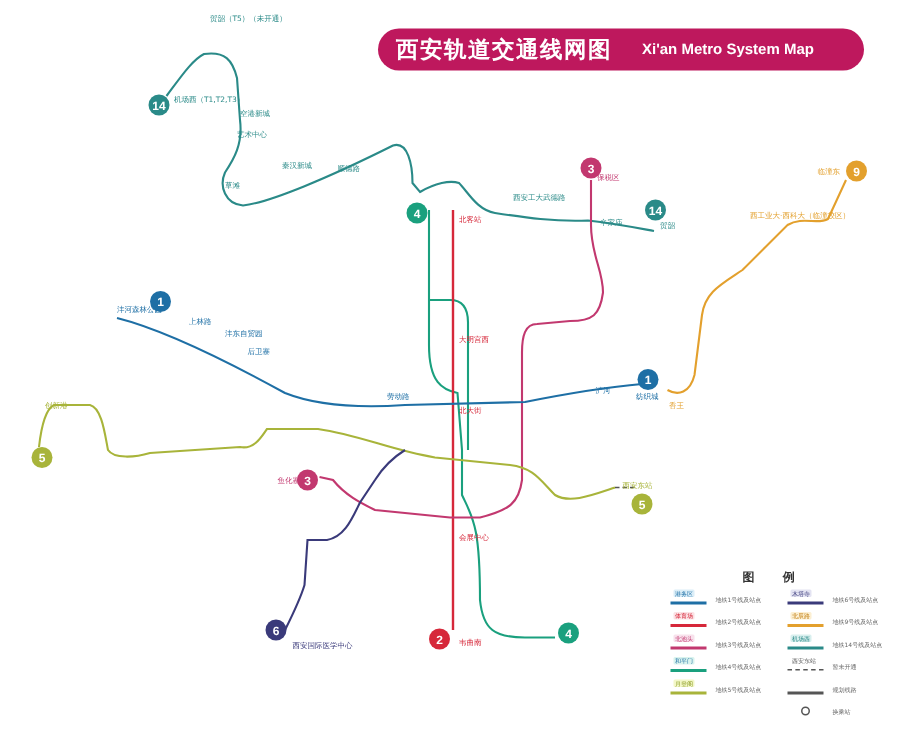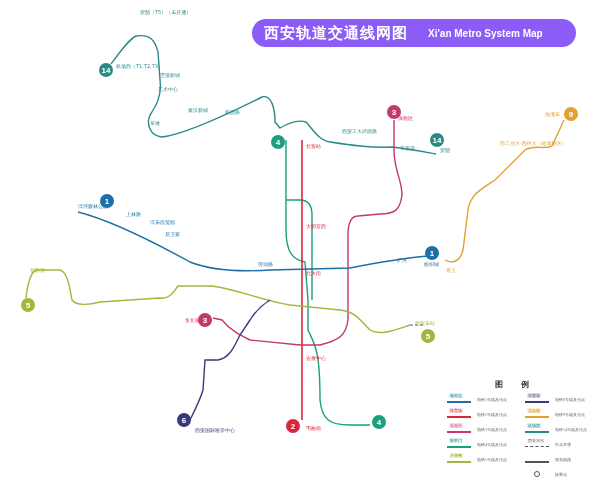--- a/index.html
+++ b/index.html
@@ -1,23 +1,23 @@
 <!DOCTYPE html>
 <html><head>
 <meta charset="utf-8">
 <style>
   html,body{margin:0;padding:0;background:#ffffff;}
   body{width:605px;height:500px;position:relative;overflow:hidden;font-family:"DejaVu Sans","Liberation Sans",sans-serif;}
-  .title-bar{position:absolute;left:252px;top:19px;width:324px;height:28px;border-radius:14px;background:#8b5cf6;color:#fff;display:flex;align-items:center;padding-left:12px;box-sizing:border-box;}
+  .title-bar{position:absolute;left:252px;top:19px;width:324px;height:28px;border-radius:14px;background:#be185d;color:#fff;display:flex;align-items:center;padding-left:12px;box-sizing:border-box;}
   .title-cn{font-size:15px;font-weight:bold;letter-spacing:1px;}
   .title-en{font-size:10px;font-weight:bold;margin-left:20px;font-family:"Liberation Sans",sans-serif;}
   svg.map{position:absolute;left:0;top:0;}
   .stn{font-size:5px;font-family:"DejaVu Sans",sans-serif;}
   .badge text{font-size:8px;font-weight:bold;fill:#fff;font-family:"Liberation Sans",sans-serif;}
-  .legend{position:absolute;left:447px;top:376px;width:155px;height:105px;font-family:Liberation Serif, serif;}
+  .legend{position:absolute;left:447px;top:376px;width:155px;height:105px;}
   .legend-title{position:absolute;left:48px;top:3px;font-size:8px;font-weight:bold;color:#333;letter-spacing:8px;}
   .leg-item{position:absolute;display:flex;align-items:center;height:14px;}
   .leg-swatch{width:24px;height:10px;position:relative;}
   .leg-swatch .bar{position:absolute;left:0;right:0;top:7px;height:2px;}
   .leg-swatch .lbl{position:absolute;left:2px;top:-1px;font-size:4px;padding:0 1px;border-radius:1px;}
   .leg-desc{font-size:4px;color:#666;margin-left:6px;white-space:nowrap;}
 </style>
 </head>
 <body>
 

